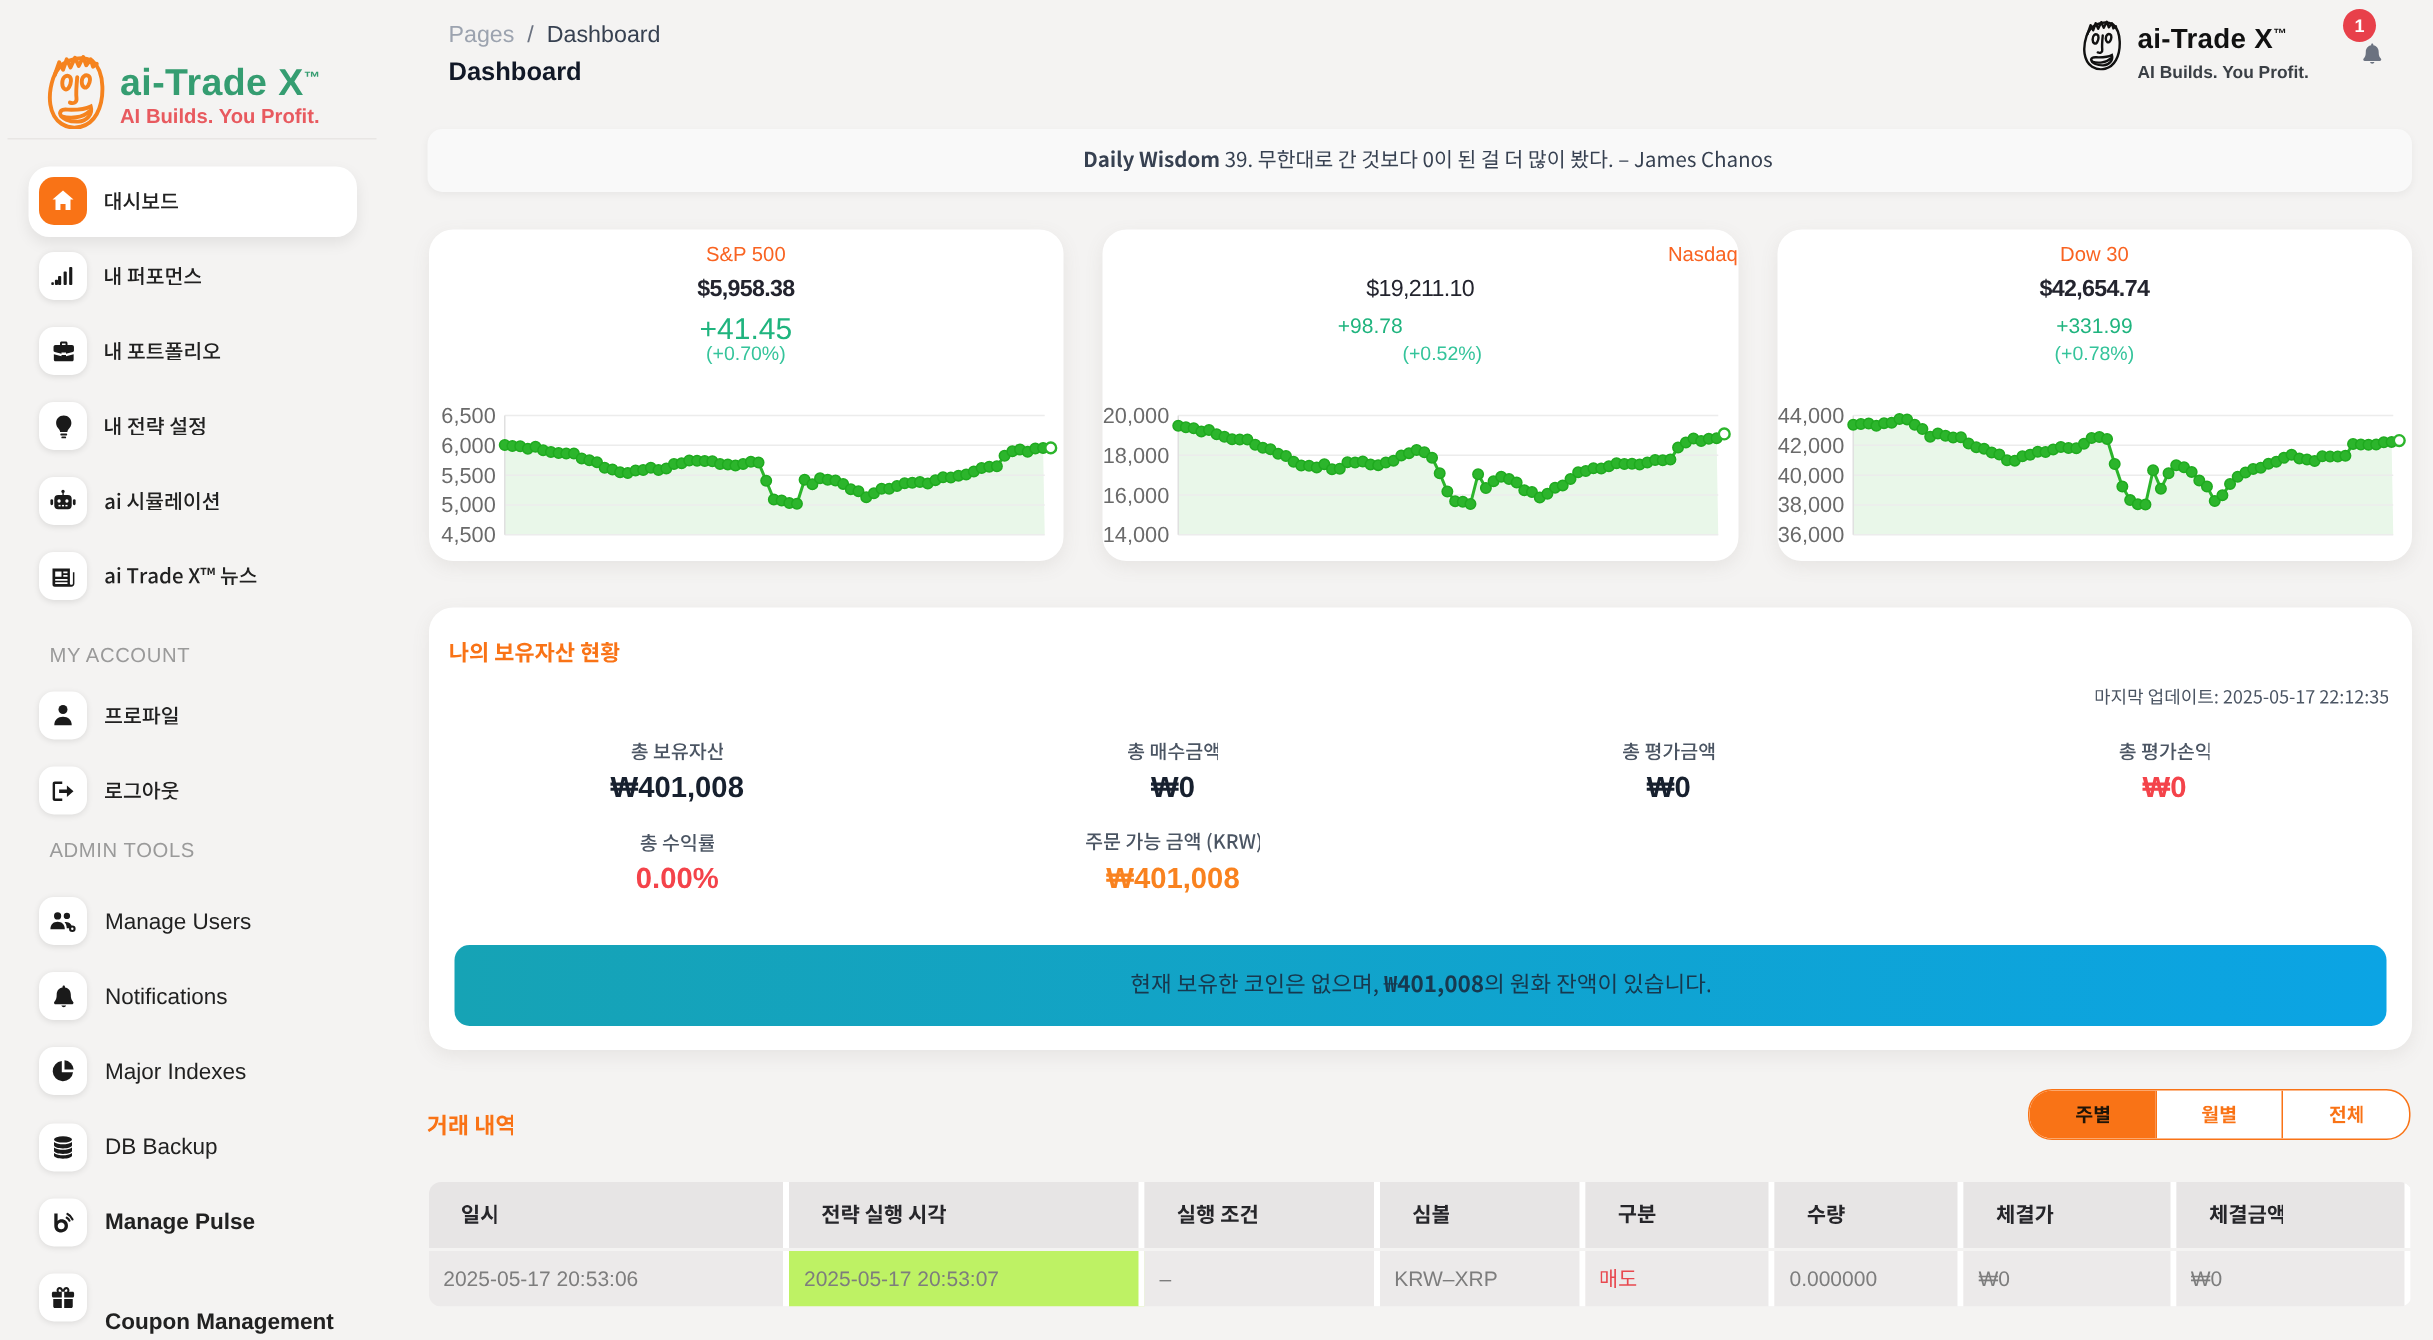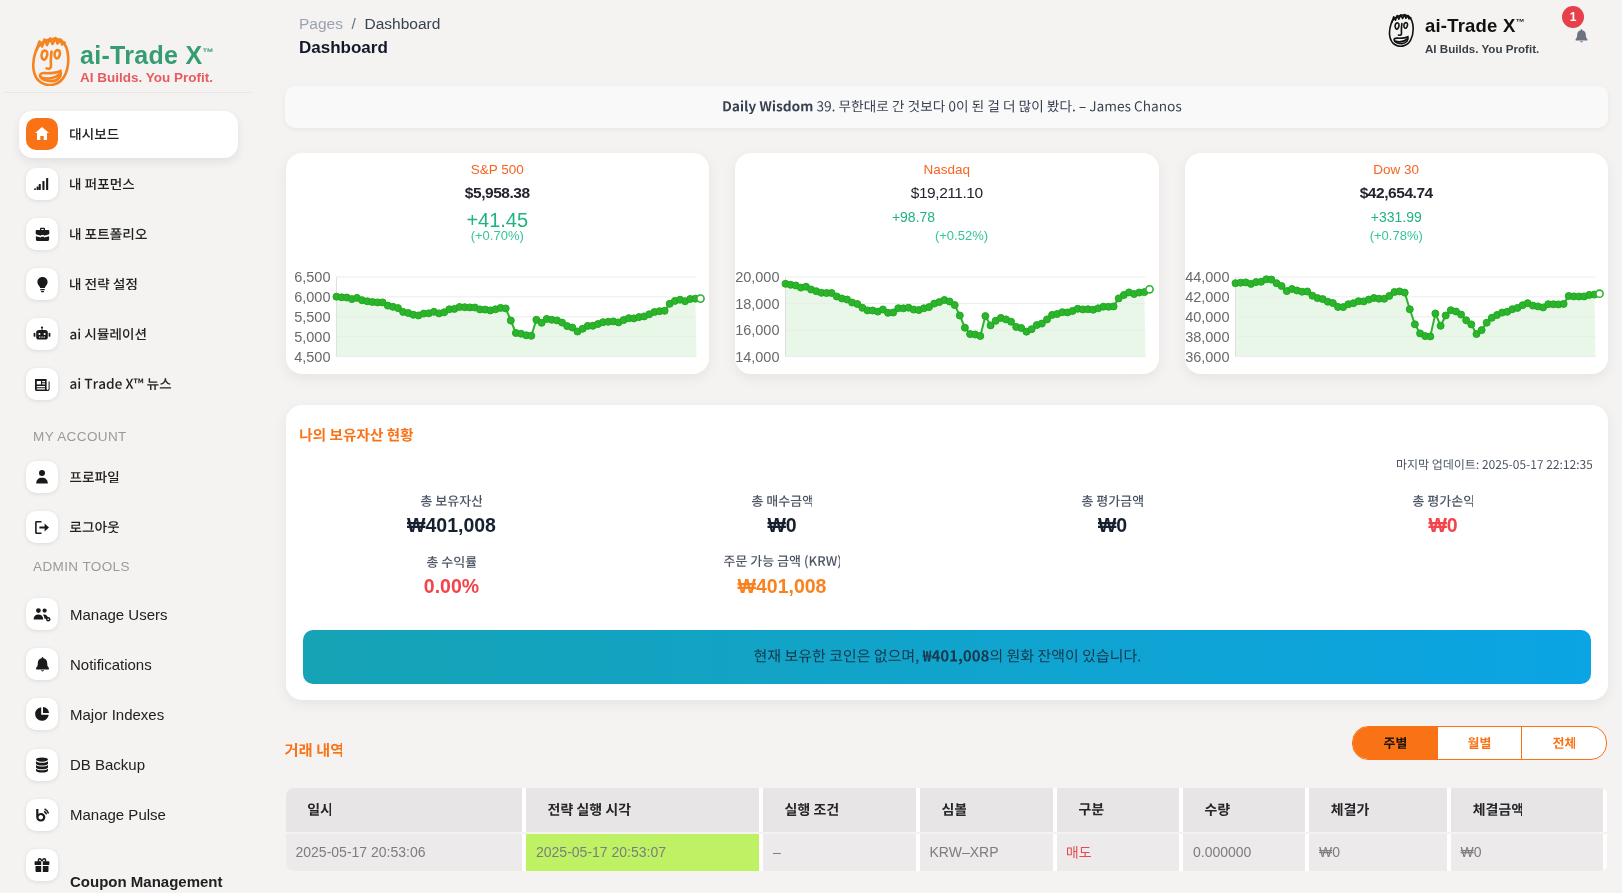--- a/index.html
+++ b/index.html
@@ -166,21 +166,21 @@
     </svg>
   </div>
 <div class="mlab" style="top:748.6000000000001px;font-weight:500">DB Backup</div>
 <div class="ibox" style="top:798.8000000000002px">
     <svg width="16" height="16" viewBox="0 0 16 16">
       <path d="M2.2 2 H4.4 V7 C5 6.3 5.9 5.9 7 5.9 C9.5 5.9 11.3 7.7 11.3 10.2 C11.3 12.8 9.4 14.6 6.8 14.6 C4.1 14.6 2.2 12.8 2.2 10.1 Z M6.8 8 C5.5 8 4.5 9 4.5 10.3 C4.5 11.6 5.5 12.5 6.8 12.5 C8.1 12.5 9.1 11.6 9.1 10.3 C9.1 9 8.1 8 6.8 8 Z" fill="#1a1a1a"></path>
       <path d="M11 2.3 A6.5 6.5 0 0 1 14.3 5.9" stroke="#1a1a1a" stroke-width="1.5" fill="none" stroke-linecap="round"></path>
       <path d="M10.5 4.8 A3.5 3.5 0 0 1 12.3 6.8" stroke="#1a1a1a" stroke-width="1.5" fill="none" stroke-linecap="round"></path>
     </svg>
   </div>
-<div class="mlab" style="top:798.8000000000002px;font-weight:400">Manage Pulse</div>
+<div class="mlab" style="top:798.8000000000002px;font-weight:700">Manage Pulse</div>
 <div class="ibox" style="top:849.0000000000002px">
     <svg width="16" height="16" viewBox="0 0 16 16">
       <g fill="#1a1a1a">
         <path d="M3.7 3.2 C3.7 1.9 4.6 1 5.8 1 C6.9 1 7.7 1.8 8 2.9 C8.3 1.8 9.1 1 10.2 1 C11.4 1 12.3 1.9 12.3 3.2 C12.3 3.6 12.2 3.9 12 4.2 H14.4 C15 4.2 15.4 4.6 15.4 5.2 V7 C15.4 7.6 15 8 14.4 8 H8.8 V4.2 H7.2 V8 H1.6 C1 8 .6 7.6 .6 7 V5.2 C.6 4.6 1 4.2 1.6 4.2 H4 C3.8 3.9 3.7 3.6 3.7 3.2 Z M5.5 4.2 H7 C6.8 3.3 6.4 2.5 5.7 2.5 C5.3 2.5 5.1 2.8 5.1 3.3 C5.1 3.8 5.2 4.1 5.5 4.2 Z M9 4.2 H10.5 C10.8 4.1 10.9 3.8 10.9 3.3 C10.9 2.8 10.7 2.5 10.3 2.5 C9.6 2.5 9.2 3.3 9 4.2 Z"></path>
         <path d="M1.5 9 H7.2 V15 H2.7 C1.9 15 1.5 14.6 1.5 13.8 Z"></path>
         <path d="M8.8 9 H14.5 V13.8 C14.5 14.6 14.1 15 13.3 15 H8.8 Z"></path>
       </g>
     </svg>
   </div>
 <div class="mlab" style="top:865px;font-weight:700">Coupon Management</div>
@@ -302,21 +302,21 @@
       <circle cx="383.7" cy="40.8" r="3.5" fill="#2cb52c" stroke="#1faa1f" stroke-width="1"></circle>
       <circle cx="388.9" cy="37.9" r="3.5" fill="#2cb52c" stroke="#1faa1f" stroke-width="1"></circle>
       <circle cx="394.0" cy="36.7" r="3.5" fill="#2cb52c" stroke="#1faa1f" stroke-width="1"></circle>
       <circle cx="399.1" cy="38.2" r="3.5" fill="#2cb52c" stroke="#1faa1f" stroke-width="1"></circle>
       <circle cx="404.2" cy="36.0" r="3.5" fill="#2cb52c" stroke="#1faa1f" stroke-width="1"></circle>
       <circle cx="409.4" cy="35.7" r="3.5" fill="#2cb52c" stroke="#1faa1f" stroke-width="1"></circle>
       <circle cx="414.5" cy="35.6" r="3.6" fill="#fff" stroke="#2cb52c" stroke-width="1.6"></circle>
     </svg>
   </div>
 <div class="abs card" style="left:735.0px;top:152.5px;width:423.5px;height:221.5px"></div>
-<div class="abs" style="left:735.0px;top:162px;width:423.5px;text-align:center;font-size:13.5px;font-weight:500;color:#f96321">Nasdaq</div>
+<div class="abs" style="left:735.0px;top:162px;width:423.5px;text-align:right;font-size:13.5px;font-weight:500;color:#f96321">Nasdaq</div>
 <div class="abs" style="left:735.0px;top:184px;width:423.5px;text-align:center;font-size:15.5px;font-weight:normal;letter-spacing:-0.45px;color:#23242e">$19,211.10</div>
 <div class="abs" style="left:735.0px;top:209px;width:357px;text-align:center;font-size:14px;color:#1fb47e">+98.78</div>
 <div class="abs" style="left:735.0px;top:227.5px;width:453px;text-align:center;font-size:13px;color:#35c49b">(+0.52%)</div>
 <div class="abs" style="left:735.0px;top:262.5px">
     <svg width="423" height="122" viewBox="0 0 423 122">
       <path d="M50.5,93.5 L50.5,20.8 L55.6,21.8 L60.8,22.5 L65.9,24.6 L71.0,23.7 L76.1,26.5 L81.3,28.2 L86.4,29.8 L91.5,30.0 L96.6,30.0 L101.8,33.5 L106.9,35.5 L112.0,36.5 L117.1,39.5 L122.3,41.0 L127.4,44.8 L132.5,47.4 L137.7,47.5 L142.8,48.6 L147.9,46.5 L153.0,49.8 L158.2,49.5 L163.3,45.2 L168.4,45.3 L173.5,44.7 L178.7,46.6 L183.8,47.1 L188.9,45.3 L194.0,44.1 L199.2,40.6 L204.3,39.1 L209.4,37.0 L214.6,38.5 L219.7,42.1 L224.8,52.5 L229.9,64.7 L235.1,71.1 L240.2,71.5 L245.3,73.0 L250.4,53.1 L255.6,62.4 L260.7,57.8 L265.8,54.9 L271.0,56.4 L276.1,58.7 L281.2,63.9 L286.3,65.0 L291.5,68.7 L296.6,66.2 L301.7,62.1 L306.8,60.6 L312.0,56.4 L317.1,51.9 L322.2,51.0 L327.3,49.2 L332.5,49.4 L337.6,47.9 L342.7,45.8 L347.9,46.4 L353.0,46.2 L358.1,46.7 L363.2,45.3 L368.4,43.7 L373.5,43.8 L378.6,43.4 L383.7,35.4 L388.9,32.0 L394.0,29.4 L399.1,31.0 L404.2,29.5 L409.4,29.1 L410.5,93.5 Z" fill="#e9f7e9"></path>
       <line x1="50.5" y1="14.0" x2="410.5" y2="14.0" stroke="#ececec" stroke-width="1"></line>
       <line x1="50.5" y1="40.5" x2="410.5" y2="40.5" stroke="#ececec" stroke-width="1"></line>
       <line x1="50.5" y1="67.0" x2="410.5" y2="67.0" stroke="#ececec" stroke-width="1"></line>
       <line x1="50.5" y1="93.5" x2="410.5" y2="93.5" stroke="#ececec" stroke-width="1"></line>

